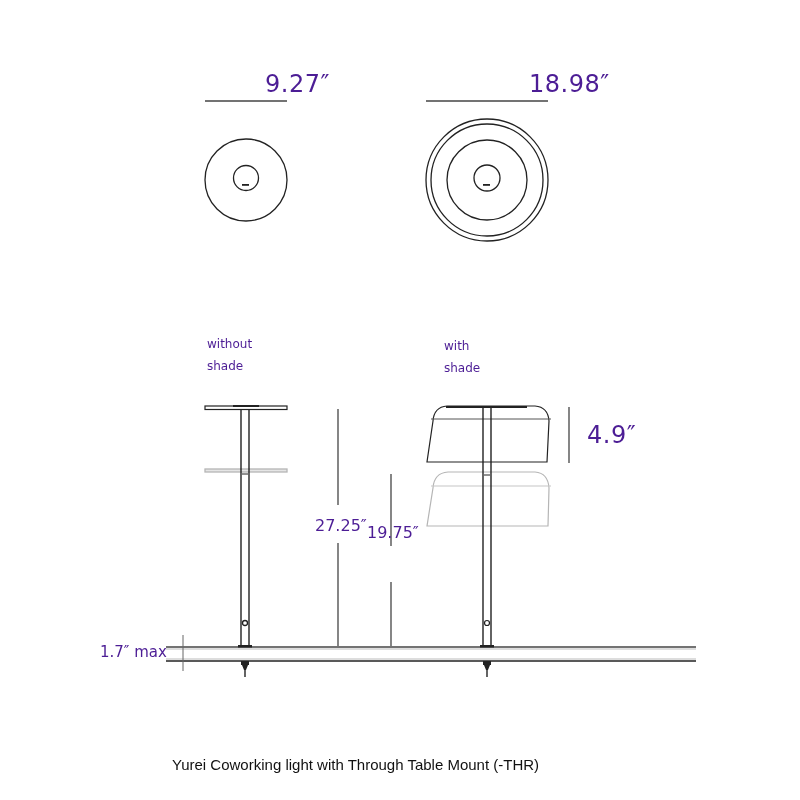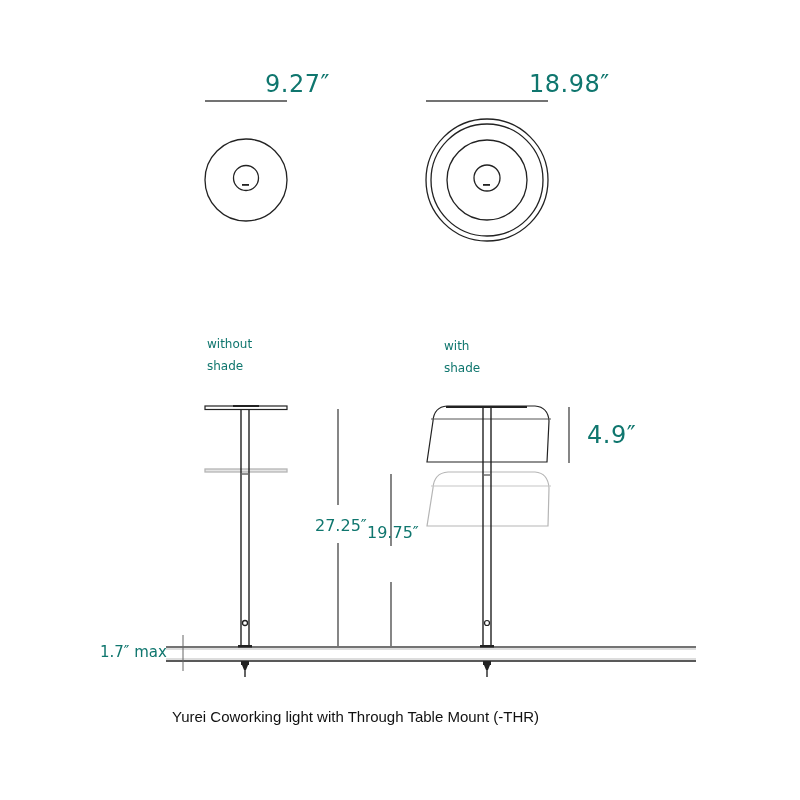--- a/index.html
+++ b/index.html
@@ -1,22 +1,22 @@
 <!DOCTYPE html>
 <html><head>
   <meta charset="utf-8">
   <style>
     html, body { margin: 0; padding: 0; background: #ffffff; }
     body { width: 800px; height: 800px; position: relative; overflow: hidden; font-family: "Liberation Sans", "DejaVu Sans", sans-serif; }
     #drawing { position: absolute; left: 0; top: 0; width: 800px; height: 800px; }
-    .lbl { position: absolute; color: #0f766e; font-family: "DejaVu Sans", "Liberation Sans", sans-serif; white-space: nowrap; }
+    .lbl { position: absolute; color: #4c1d95; font-family: "DejaVu Sans", "Liberation Sans", sans-serif; white-space: nowrap; }
     .dim-lg { font-size: 24px; letter-spacing: 0.5px; }
     .dim-md { font-size: 16px; }
     .view-lbl { font-size: 12px; text-align: left; line-height: 22px; }
-    .caption { font-size: 15px; color: #111; font-family: "Liberation Sans", "DejaVu Sans", sans-serif; }
+    .caption { font-size: 15px; color: #111; font-family: "Liberation Sans", "DejaVu Sans", sans-serif; margin-top: 48px; }
   </style>
 </head>
 <body>
 
 <svg id="drawing" viewBox="0 0 800 800" xmlns="http://www.w3.org/2000/svg">
 
   <g fill="none" stroke="#222" stroke-width="1.3">
     <line x1="205" y1="101" x2="287" y2="101" stroke="#444" stroke-width="1.5"></line>
     <circle cx="246" cy="180" r="41"></circle>
     <circle cx="246" cy="178" r="12.5"></circle>

